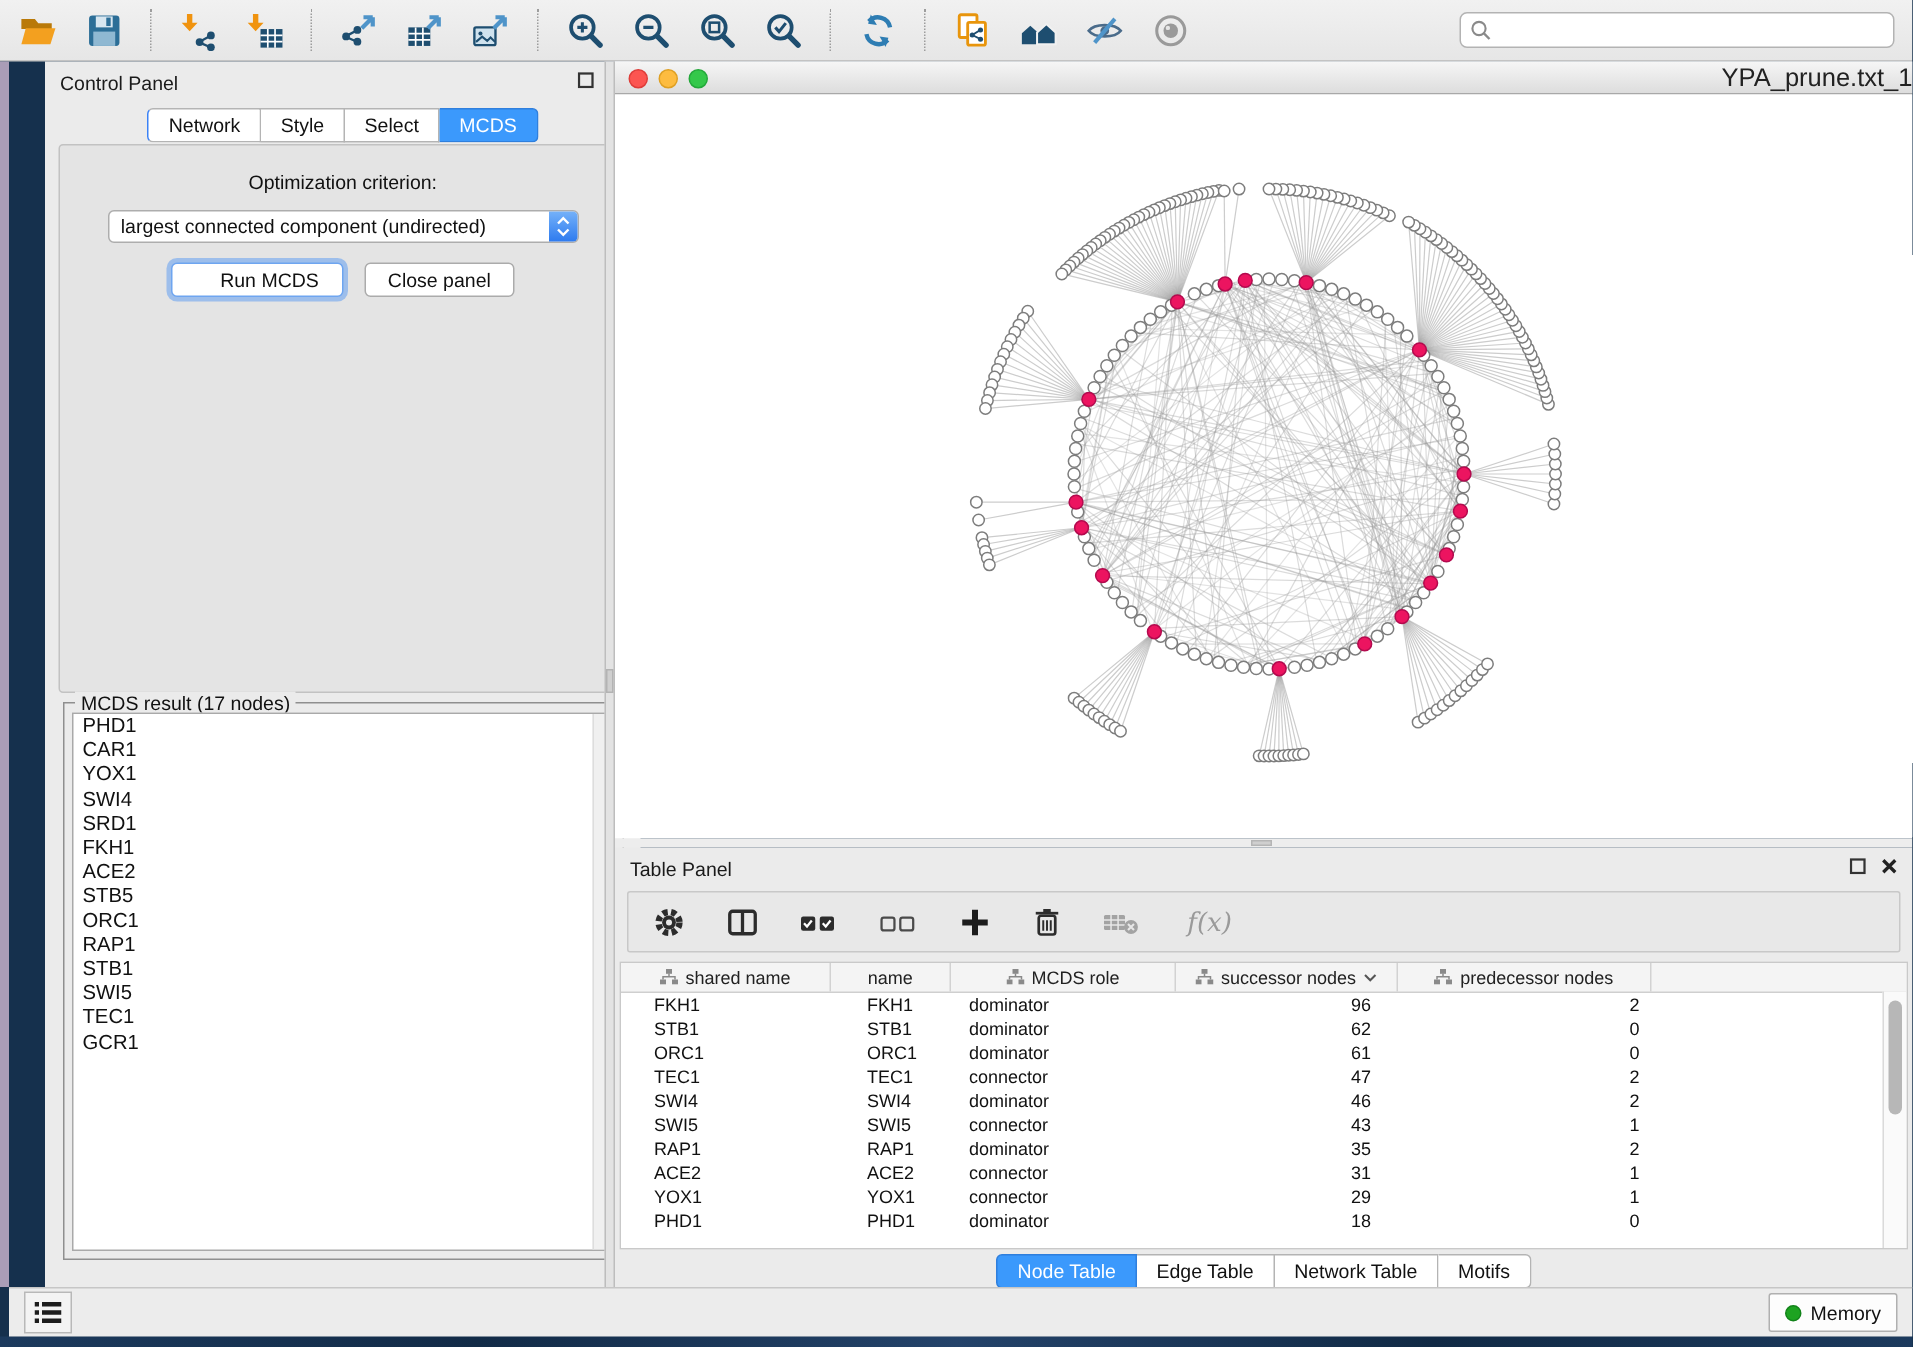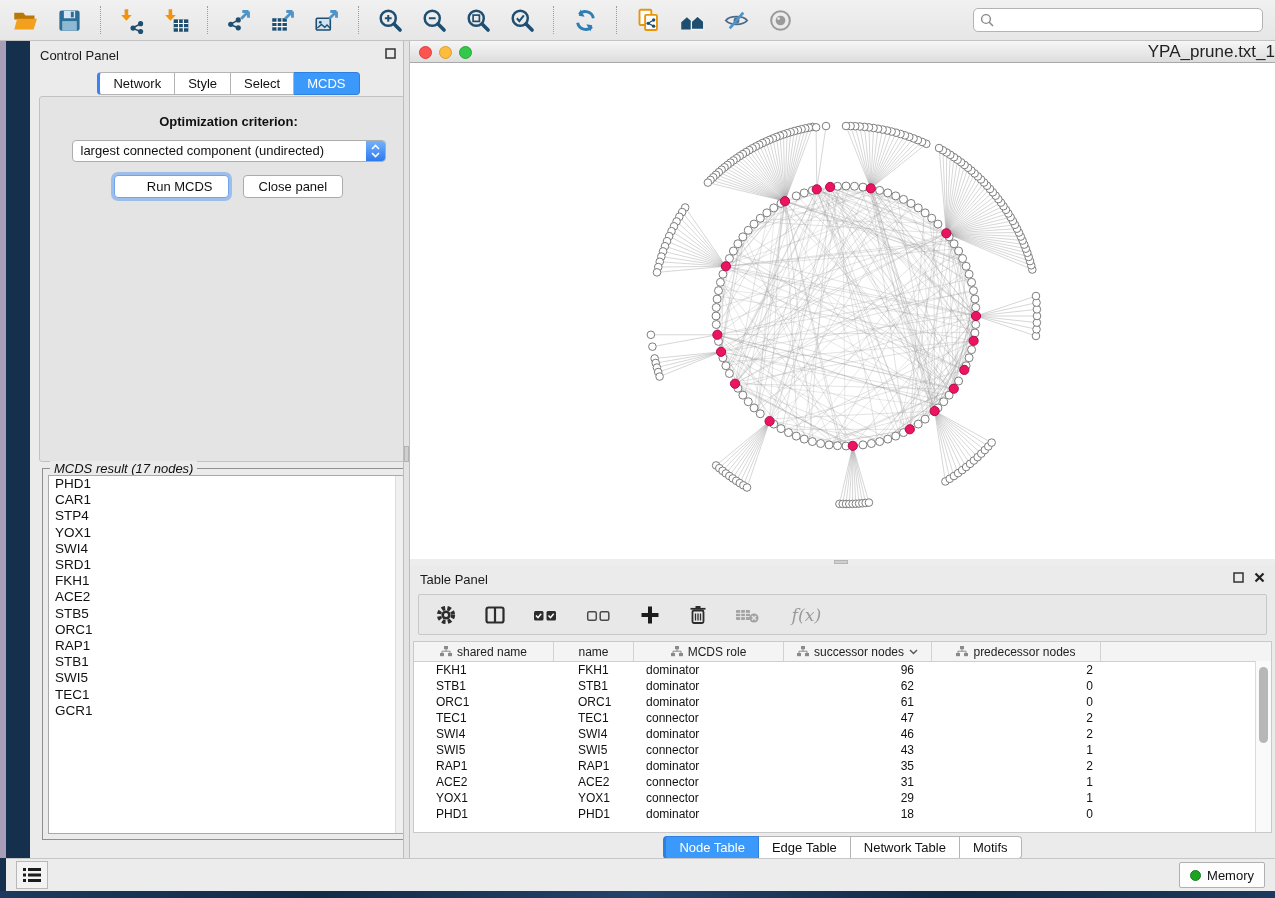--- a/index.html
+++ b/index.html
@@ -19,40 +19,40 @@
   #desktop-left{position:absolute;left:0;top:41px;width:6px;height:817px;background:#aa9db7;}
   #desktop-bottom{position:absolute;left:0;top:891px;width:1275px;height:7px;
     background:linear-gradient(90deg,#1c3a5d,#122b47 25%,#24436a 50%,#112a45 75%,#1c3a5d);}
   
   #control-panel{position:absolute;left:6px;top:41px;width:397px;height:817px;background:#ebebeb;margin-left:24px;}
   .panel-title{position:absolute;left:10px;top:7px;font-size:13px;color:#1a1a1a;}
   .panel-btns{position:absolute;right:10px;top:7px;display:flex;gap:10px;align-items:center;}
   .seg{display:flex;}
   .seg .tab{background:#fff;border:1px solid #b4b4b4;border-left:none;padding:3px 13px;font-size:13px;
     color:#111;cursor:pointer;white-space:nowrap;}
-  .seg .tab:first-child{border-left:3px solid #3b82f6;border-radius:4px 0 0 4px;}
+  .seg .tab:first-child{border-left:1px solid #3b82f6;border-radius:4px 0 0 4px;}
   .seg .tab:last-child{border-radius:0 4px 4px 0;}
   .seg .tab.active{background:#3b99fc;border-color:#2f7fdd;color:#fff;}
   #cp-tabs{position:absolute;top:31px;left:0;right:0;display:flex;justify-content:center;}
   #cp-content{position:absolute;left:9px;top:55px;width:379px;height:366px;background:#e4e4e4;
     border:1px solid #c2c2c2;border-radius:3px;box-sizing:border-box;text-align:center;}
-  #opt-label{margin-top:17px;font-size:13px;font-weight:bold;}
+  #opt-label{margin-top:17px;font-size:13px;}
   #opt-dropdown{position:relative;margin:11px auto 0;width:314px;height:22px;background:#fff;
     border:1px solid #adadad;border-radius:4px;box-sizing:border-box;text-align:left;cursor:pointer;}
   #opt-dropdown .val{font-size:13px;line-height:20px;padding-left:8px;display:block;
     overflow:hidden;white-space:nowrap;}
   #opt-stepper{position:absolute;right:0;top:0;bottom:0;width:19px;border-radius:0 3px 3px 0;
     background:linear-gradient(#74b1f9,#2e7bef);display:flex;flex-direction:column;
     align-items:center;justify-content:center;gap:2px;}
   .btn-row{margin-top:13px;display:flex;justify-content:center;gap:14px;}
   .mac-btn{background:#fff;border:1px solid #ababab;border-radius:4px;font-size:13px;
     font-family:"Liberation Sans",sans-serif;padding:3px 15px;cursor:pointer;color:#111;}
   .mac-btn.focused{box-shadow:0 0 0 3px rgba(110,165,240,.6);border-color:#6ea5f0;padding-left:32px;}
   #mcds-group{position:absolute;left:12px;top:427px;width:372px;height:370px;border:1px solid #8f8f8f;}
-  #mcds-legend{position:absolute;top:-8px;left:7px;background:#ebebeb;padding:0 4px;font-size:13px;font-style:italic;}
+  #mcds-legend{position:absolute;top:-8px;left:7px;background:#ebebeb;padding:0 4px;font-size:13px;}
   #mcds-list{position:absolute;left:5px;right:5px;top:6px;bottom:5px;background:#fff;
     border:1px solid #a9a9a9;overflow:hidden;}
   .mcds-item{font-size:13.5px;line-height:16.2px;padding-left:6px;cursor:default;}
   #mcds-scroll{position:absolute;right:0;top:0;bottom:0;width:13px;background:#f0f0f0;border-left:1px solid #dddddd;}
   
   #v-divider{position:absolute;left:403px;top:41px;width:7px;height:817px;background:#e3e3e3;
     border-left:1px solid #bdbdbd;border-right:1px solid #bdbdbd;box-sizing:border-box;cursor:col-resize;}
   #v-grip{position:absolute;left:0px;top:405px;width:5px;height:16px;background:#cfcfcf;border:1px solid #b3b3b3;box-sizing:border-box;}
   #h-divider{position:absolute;left:410px;top:559px;width:865px;height:6px;background:#ededed;cursor:row-resize;}
   #h-grip{position:absolute;left:424px;top:1px;width:14px;height:4px;background:#cfcfcf;border:1px solid #b5b5b5;box-sizing:border-box;}
@@ -241,21 +241,20 @@
       <button class="mac-btn focused">Run MCDS</button>
       <button class="mac-btn">Close panel</button>
     </div>
   </div>
   <div id="mcds-group">
     <span id="mcds-legend">MCDS result (17 nodes)</span>
     <div id="mcds-list">
       <div id="mcds-scroll"></div>
     <div class="mcds-item">PHD1</div>
         <div class="mcds-item">CAR1</div>
-        <div class="mcds-item">STP4</div>
         <div class="mcds-item">YOX1</div>
         <div class="mcds-item">SWI4</div>
         <div class="mcds-item">SRD1</div>
         <div class="mcds-item">FKH1</div>
         <div class="mcds-item">ACE2</div>
         <div class="mcds-item">STB5</div>
         <div class="mcds-item">ORC1</div>
         <div class="mcds-item">RAP1</div>
         <div class="mcds-item">STB1</div>
         <div class="mcds-item">SWI5</div>

